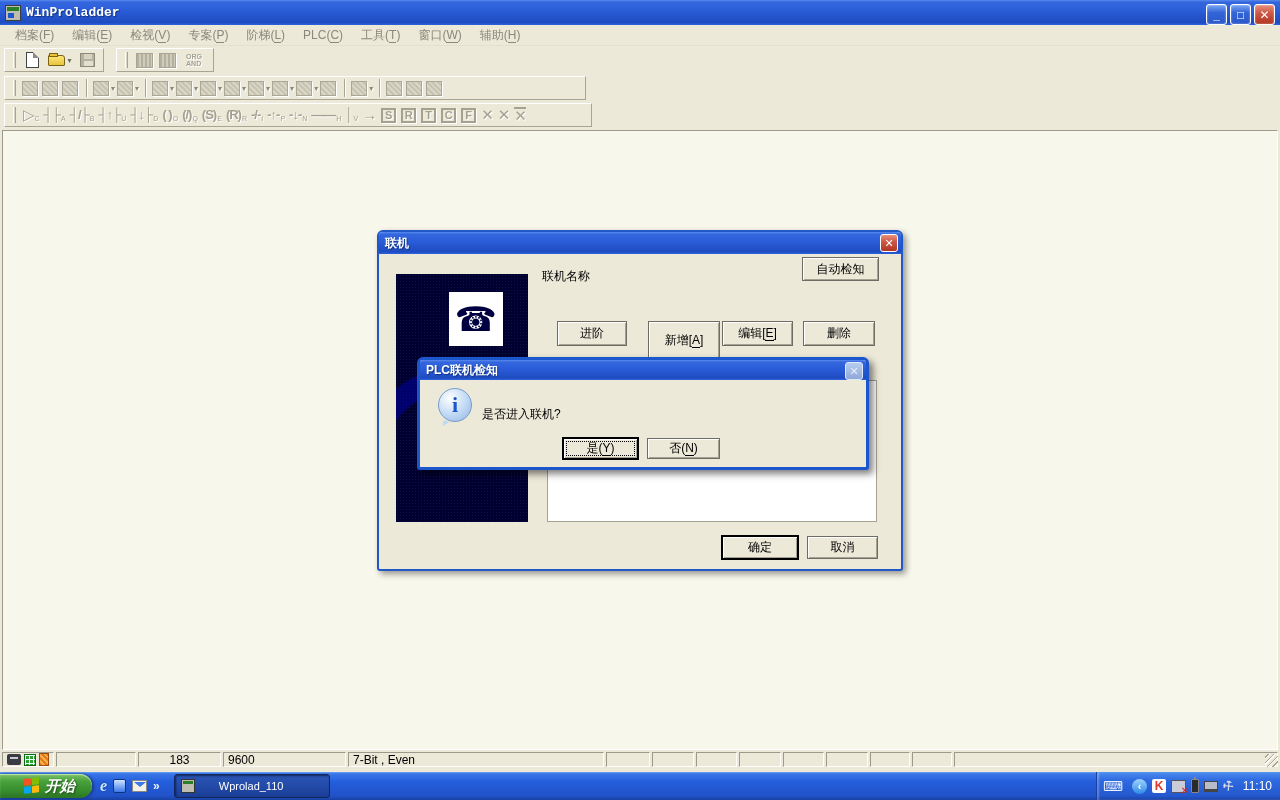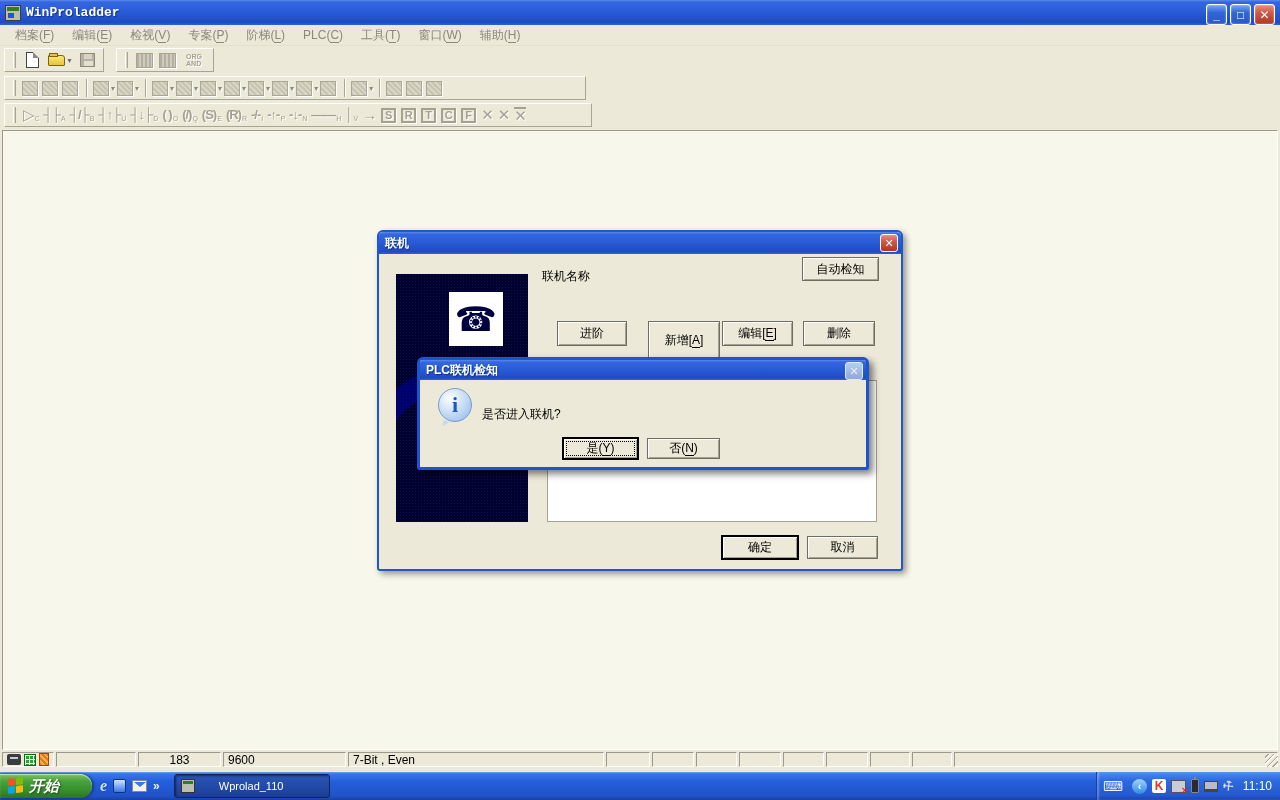--- a/index.html
+++ b/index.html
@@ -73,21 +73,21 @@
   .sb-ic2 { width:13px; height:12px; background:#2FA12F; border:1px solid #116611;
      background-image:linear-gradient(#DFF 1px,transparent 1px),linear-gradient(90deg,#DFF 1px,transparent 1px); background-size:4px 4px; }
   .sb-ic3 { width:11px; height:13px; border:1px solid #9A4A10;
      background:repeating-linear-gradient(45deg,#E87818 0 2px,#F8B048 2px 4px); }
   #sb-grip { position:absolute; right:2px; bottom:2px; width:13px; height:13px;
      background:repeating-linear-gradient(135deg,transparent 0 2px,#A9A595 2px 3px,#FFF 3px 4px); }
 
   
   #taskbar { position:absolute; left:0; top:772px; width:1280px; height:28px;
     background:linear-gradient(180deg,#6FA8F4 0%,#3A77E8 6%,#245EDC 35%,#2152C8 85%,#1941A5 100%); display:flex; align-items:center; }
-  #start-btn { height:24px; width:92px; border-radius:0 12px 12px 0; display:flex; align-items:center; gap:5px; padding-left:8px;
+  #start-btn { height:24px; width:92px; border-radius:0 12px 12px 0; display:flex; align-items:center; gap:5px; padding-left:24px;
     background:linear-gradient(180deg,#7FC26B 0%,#48A23C 30%,#378D2D 70%,#2B7424 100%);
     box-shadow:inset 0 1px 1px #BFE8A8, 2px 0 3px rgba(0,0,0,.35);text-align:right; }
   #start-flag { width:16px; height:16px; display:grid; grid-template-columns:7px 7px; grid-template-rows:7px 7px; gap:1px; transform:skewY(-6deg); }
   #start-flag i { border-radius:1px; }
   #start-label { color:#FFF; font-size:15px; font-weight:bold; font-style:italic; text-shadow:1px 1px 2px #1E4A18; }
   #quicklaunch { display:flex; align-items:center; gap:6px; padding:0 8px; }
   .ql-ie { color:#CDE6FF; font-size:16px; font-weight:bold; font-style:italic; font-family:"Liberation Serif","DejaVu Serif",serif; text-shadow:0 0 2px #0A3A8A; }
   .ql-doc { width:13px; height:14px; background:linear-gradient(180deg,#CFE4FF,#3A77E8); border:1px solid #10337E; border-radius:2px; }
   .ql-mail { width:15px; height:12px; background:#F4F2E8; border:1px solid #888; position:relative; }
   .ql-mail::after { content:""; position:absolute; left:1px; top:1px; border:5px solid; border-color:#3A77E8 transparent transparent transparent; border-width:5px 6px 0 6px; }

